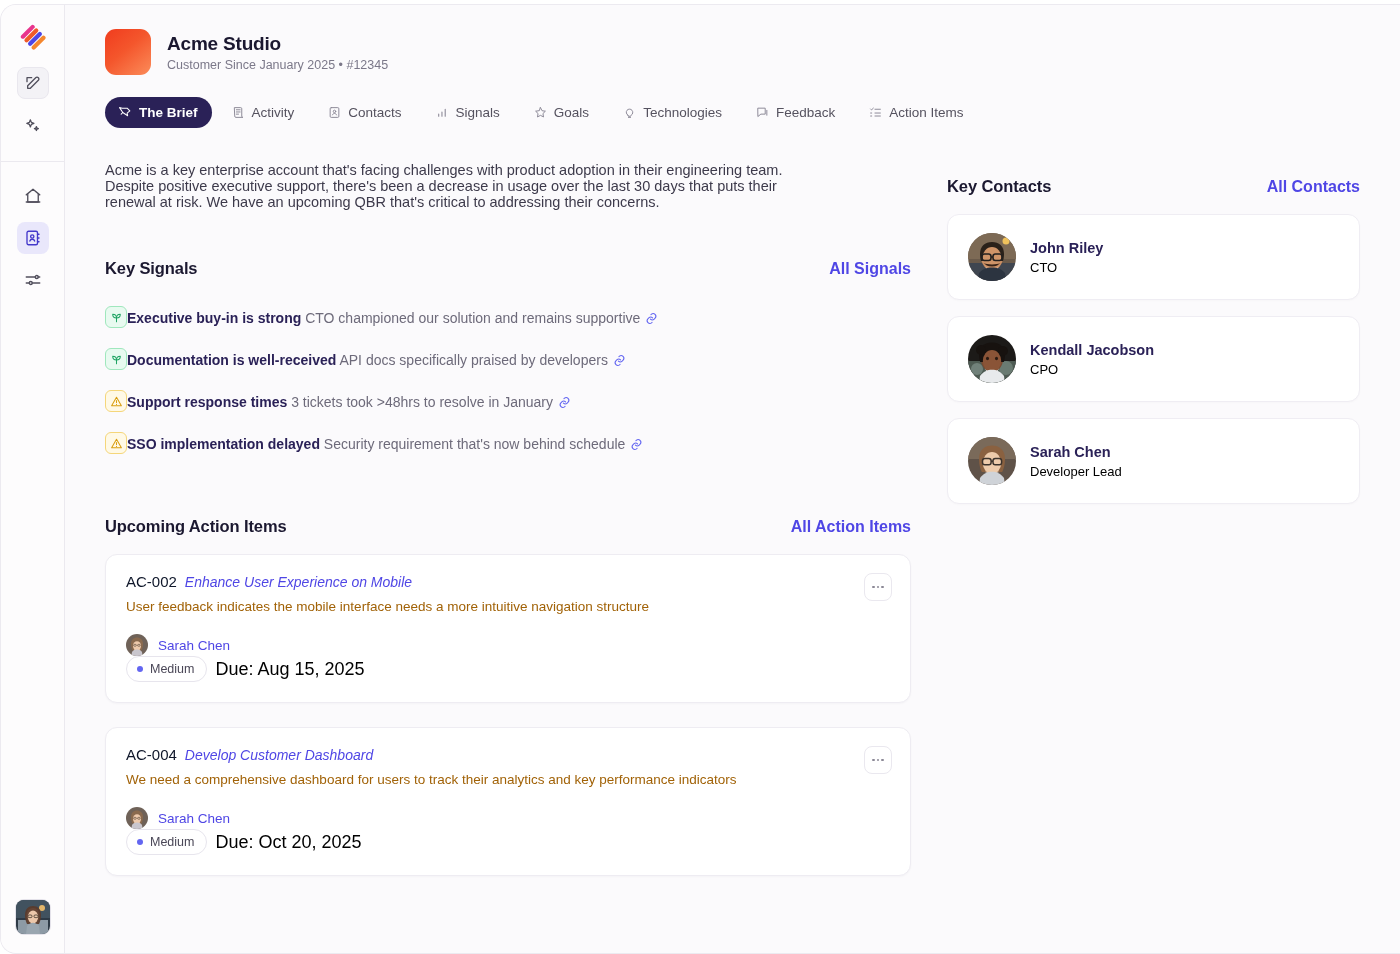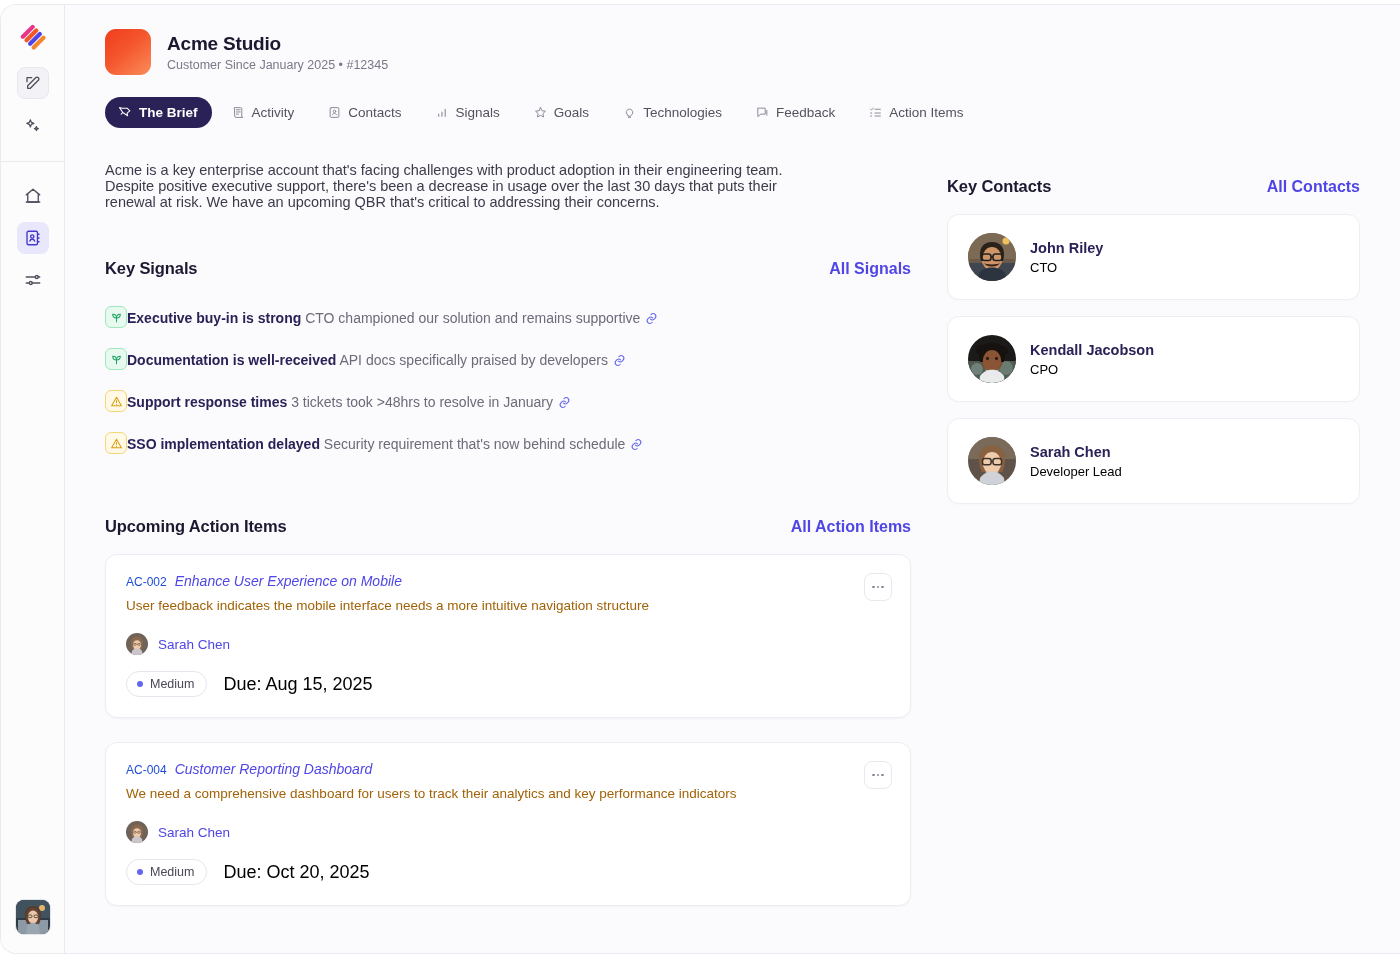--- a/index.html
+++ b/index.html
@@ -122,27 +122,27 @@
   .acard {
     background: #ffffff;
     border: 1px solid #eeecf2;
     border-radius: 12px;
     padding: 18px 20px 20px 20px;
     margin-bottom: 24px;
     position: relative;
     box-shadow: 0 1px 2px rgba(30,25,60,0.03);
   }
   .acard-top { display: flex; align-items: baseline; gap: 8px; }
-  .acard-id { font-size: 12px; color: #1d4ed8; }
+  .acard-id { font-size: 15px; color: #0f172a; }
   .acard-title { font-size: 14px; color: #4f46e5; font-weight: 500; cursor: pointer; font-style: italic; }
   .acard-desc { font-size: 13.5px; color: #a16207; line-height: 22px; margin-top: 6px; max-width: 660px; }
   .acard-assignee { display: flex; align-items: center; gap: 10px; margin-top: 16px; }
   .acard-assignee .av { width: 22px; height: 22px; border-radius: 50%; overflow: hidden; flex: 0 0 22px; }
   .acard-assignee .nm { font-size: 13.5px; color: #4f46e5; cursor: pointer; }
-  .acard-meta { display: flex; align-items: center; gap: 16px; margin-top: 16px; }
+  .acard-meta { display: flex; align-items: center; gap: 8px; }
   .pill {
     display: inline-flex; align-items: center; gap: 7px;
     border: 1px solid #e7e5ed; border-radius: 999px;
     padding: 5px 12px 5px 10px;
     font-size: 12.5px; color: #4a4757; background: #ffffff;
   }
   .pill .dot { width: 6px; height: 6px; border-radius: 50%; background: #6366f1; }
   .due { font-size: 18px; color: #000000; }
   .dots-btn {
     position: absolute; right: 18px; top: 18px;
@@ -466,21 +466,21 @@
         </div>
 
         <div class="acard">
           <div class="dots-btn">
               <i></i>
               <i></i>
               <i></i>
             </div>
           <div class="acard-top">
             <span class="acard-id">AC-004</span>
-            <span class="acard-title">Customer Reporting Dashboard</span>
+            <span class="acard-title">Develop Customer Dashboard</span>
           </div>
           <div class="acard-desc">We need a comprehensive dashboard for users to track their analytics and key performance indicators</div>
           <div class="acard-assignee">
             <span class="av">
               <svg width="22" height="22" viewBox="0 0 22 22">
                 <rect width="22" height="22" fill="#6f6258"></rect>
                 <ellipse cx="11" cy="11" rx="5" ry="6" fill="#e8c2a4"></ellipse>
                 <path d="M5 10c0-4.4 2.6-6.6 6-6.6s6 2.2 6 6.6c0 3-.7 5-1.4 6.4H6.4C5.7 15 5 13 5 10z" fill="#8a6a4e"></path>
                 <ellipse cx="11" cy="12" rx="4" ry="4.8" fill="#eecaac"></ellipse>
                 <rect x="7.7" y="10.4" width="2.6" height="1.8" rx="0.8" fill="none" stroke="#4a3a2e" stroke-width="0.6"></rect>

